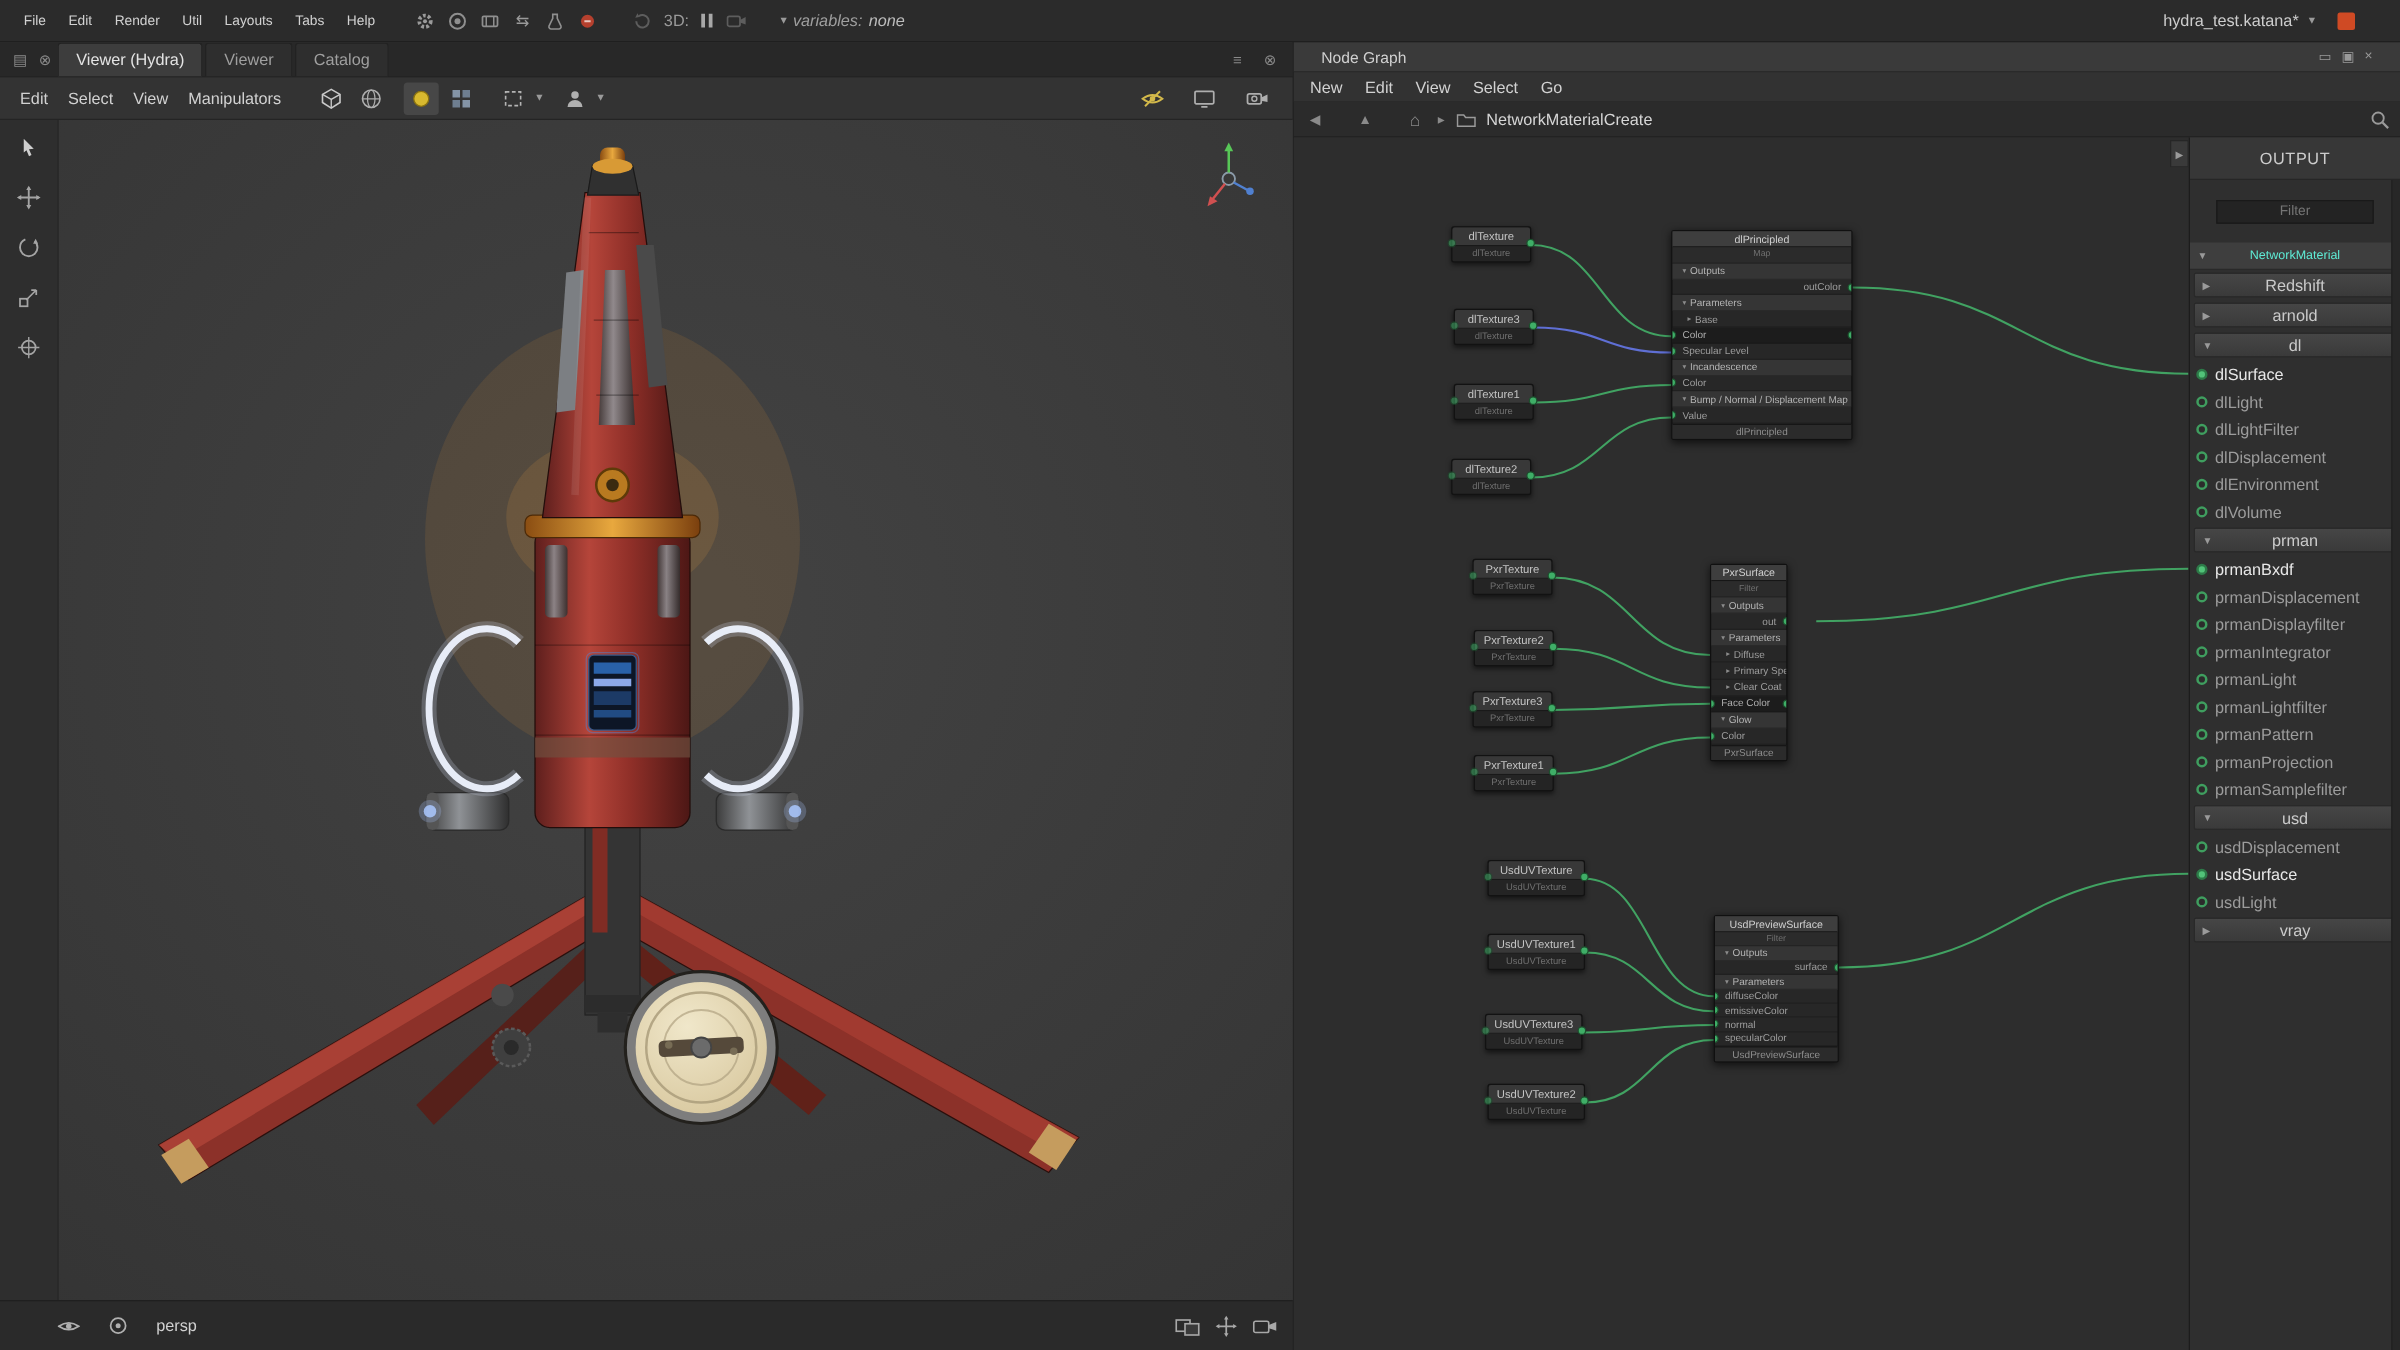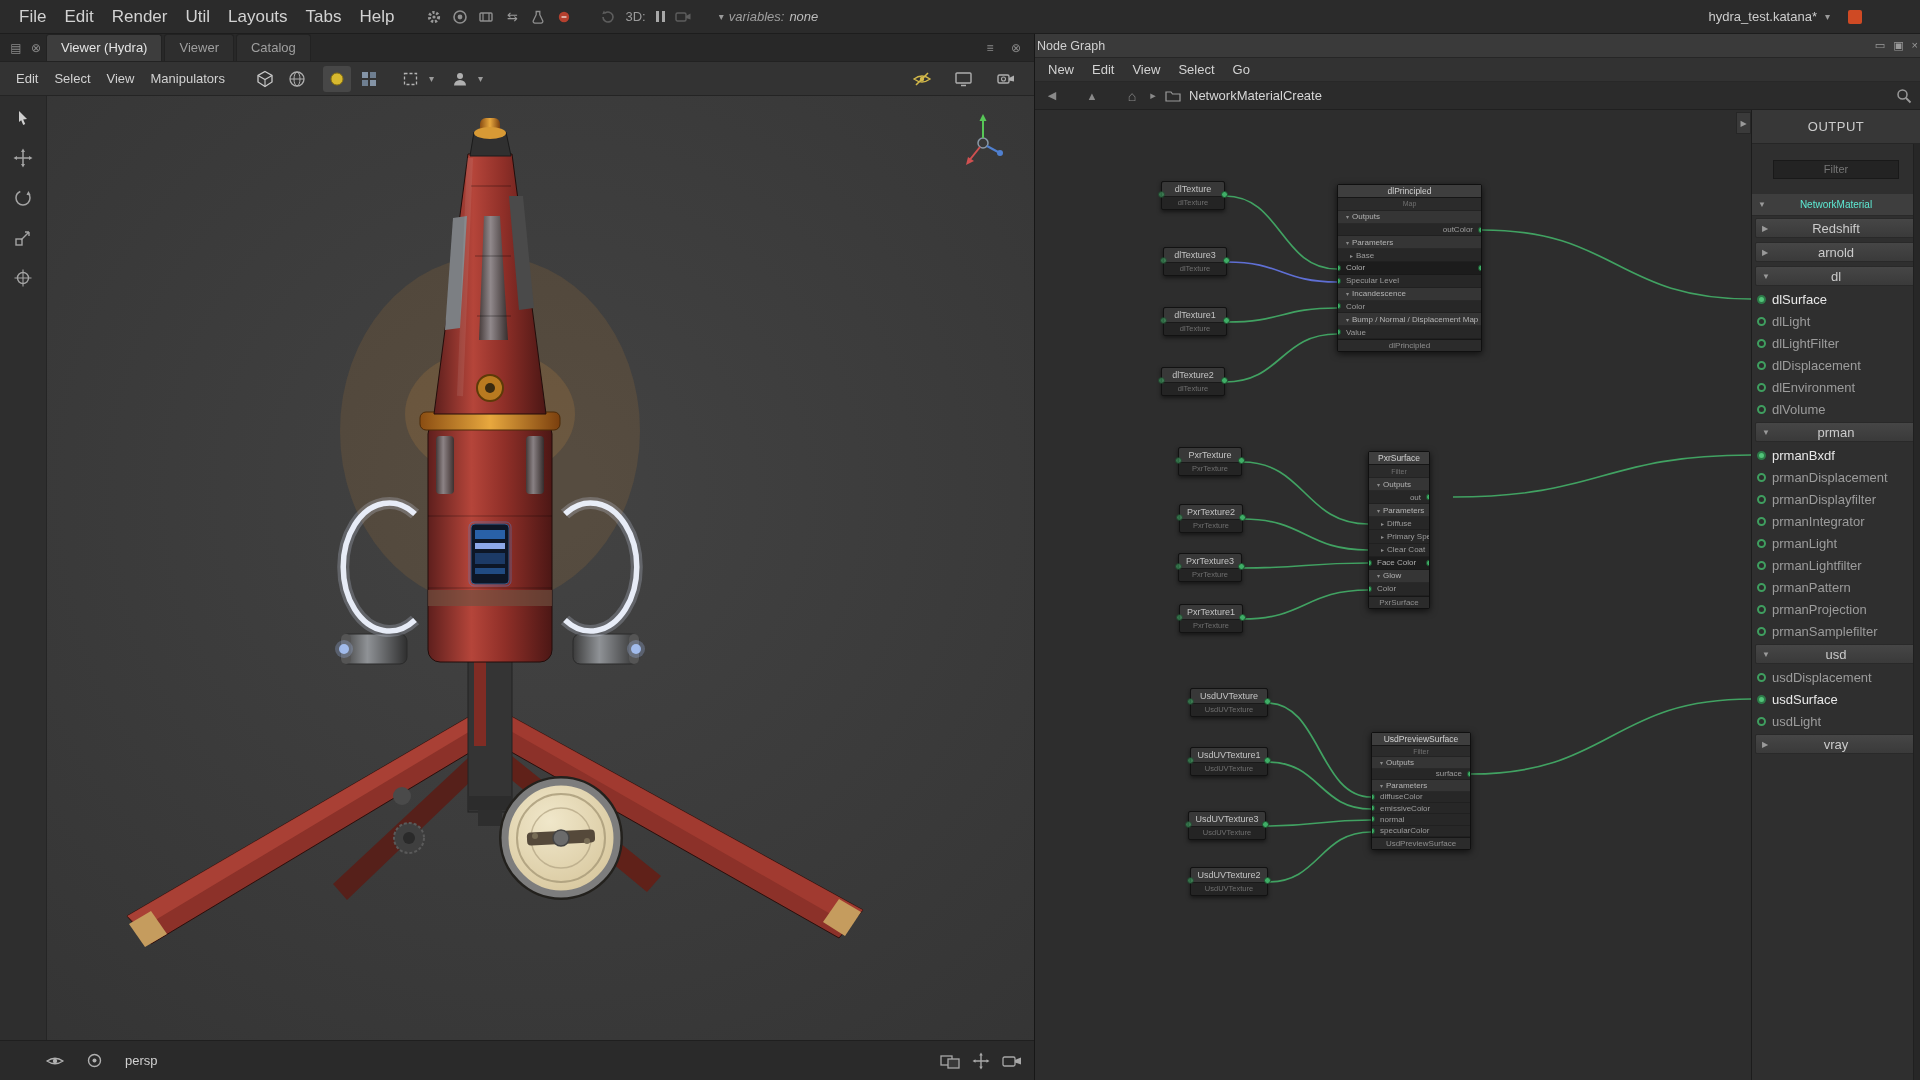--- a/index.html
+++ b/index.html
@@ -3,29 +3,29 @@
 <meta charset="utf-8">
 <style>
 *{margin:0;padding:0;box-sizing:border-box;user-select:none}
 html,body{width:1920px;height:1080px;overflow:hidden;background:#262626;
   font-family:"Liberation Sans","DejaVu Sans",sans-serif;font-size:13px;color:#b8b8b8}
 .ic svg{display:block}
 
 
 .menubar{position:absolute;left:0;top:0;width:1920px;height:34px;background:#2b2b2b;
   border-bottom:1px solid #1d1d1d;display:flex;align-items:center;padding:0 10px}
-.menu-item{padding:4px 9px;color:#d2d2d2;font-size:17px;border-radius:2px;cursor:default}
+.menu-item{padding:4px 9px;color:#d2d2d2;font-size:11px;border-radius:2px;cursor:default}
 .mb-icon{width:26px;height:24px;display:flex;align-items:center;justify-content:center;color:#9a9a9a;border-radius:3px}
 .mb-icon.dim{opacity:.45}
 .mb-label{color:#9a9a9a;margin:0 4px;font-size:13px}
 .pause-icon{display:inline-flex;gap:3px;align-items:center;padding:0 6px}
 .pause-icon i{display:block;width:3px;height:11px;background:#a8a8a8}
 .variables{display:flex;align-items:center;margin-left:22px;color:#9f9f9f;font-style:italic;font-size:13px;gap:5px}
 .variables .val{color:#bcbcbc}
-.mb-right{margin-left:auto;display:flex;align-items:center;gap:8px;margin-right:48px}
+.mb-right{margin-left:auto;display:flex;align-items:center;gap:8px;margin-right:26px}
 .filename{color:#cdcdcd;font-size:13px}
 .caret{font-size:10px;color:#9a9a9a}
 .render-square{width:14px;height:14px;border-radius:2px}
 
 
 .viewer-panel{position:absolute;left:0;top:34px;width:1035px;bottom:0;background:#333;border-right:1px solid #171717}
 .tabbar{height:28px;background:#282828;display:flex;align-items:flex-end;padding-left:6px;border-bottom:1px solid #222}
 .tabbar .mini{align-self:center;width:20px;height:20px;display:flex;align-items:center;justify-content:center;color:#8a8a8a;font-size:12px}
 .tab{padding:5px 14px 6px;font-size:13px;color:#9f9f9f;background:#2e2e2e;margin-right:2px;border:1px solid #222;border-bottom:none;border-radius:3px 3px 0 0}
 .tab.active{background:#3d3d3d;color:#e4e4e4}
@@ -42,21 +42,21 @@
 .viewport{position:absolute;left:47px;right:0;top:62px;bottom:40px;overflow:hidden;background:#3a3a3a}
 .viewport>svg.scene{position:absolute;left:0;top:0}
 .gizmo{position:absolute;right:16px;top:12px;width:70px;height:70px}
 .vbottom{position:absolute;left:0;right:0;bottom:0;height:40px;background:#2a2a2a;border-top:1px solid #1f1f1f;
   display:flex;align-items:center;padding:0 12px 0 46px;gap:23px}
 .cam-name{color:#d0d0d0;font-size:13px}
 .vb-right{margin-left:auto;display:flex;align-items:center;gap:12px}
 
 
 .ng-panel{position:absolute;left:1035px;top:34px;right:0;bottom:0;background:#2f2f2f}
-.ng-title{height:24px;background:#3a3a3a;display:flex;align-items:center;padding:0 2px;font-size:12.5px;color:#d0d0d0;border-bottom:1px solid #262626;gap:8px}
+.ng-title{height:24px;background:#3a3a3a;display:flex;align-items:center;padding:0 22px;font-size:12.5px;color:#d0d0d0;border-bottom:1px solid #262626;gap:8px}
 .ng-title .wins{margin-left:auto;display:flex;gap:8px;color:#9a9a9a;font-size:11px}
 .ng-menus{height:24px;display:flex;align-items:center;padding:0 4px;background:#323232;border-bottom:1px solid #282828}
 .ng-menus .menu-item{font-size:13px;padding:2px 9px}
 .ng-crumb{height:28px;background:#2b2b2b;display:flex;align-items:center;padding:0 8px;border-bottom:1px solid #202020;gap:8px}
 .crumb-ic{color:#8a8a8a;font-size:11px;width:18px;text-align:center}
 .crumb-txt{color:#d6d6d6;font-size:13px}
 .ng-search{margin-left:auto}
 .ng-body{position:absolute;left:0;top:76px;right:0;bottom:0;display:flex}
 .graph{position:relative;flex:1;background:#2d2d2d;overflow:hidden}
 #wires-svg{position:absolute;left:0;top:0}

